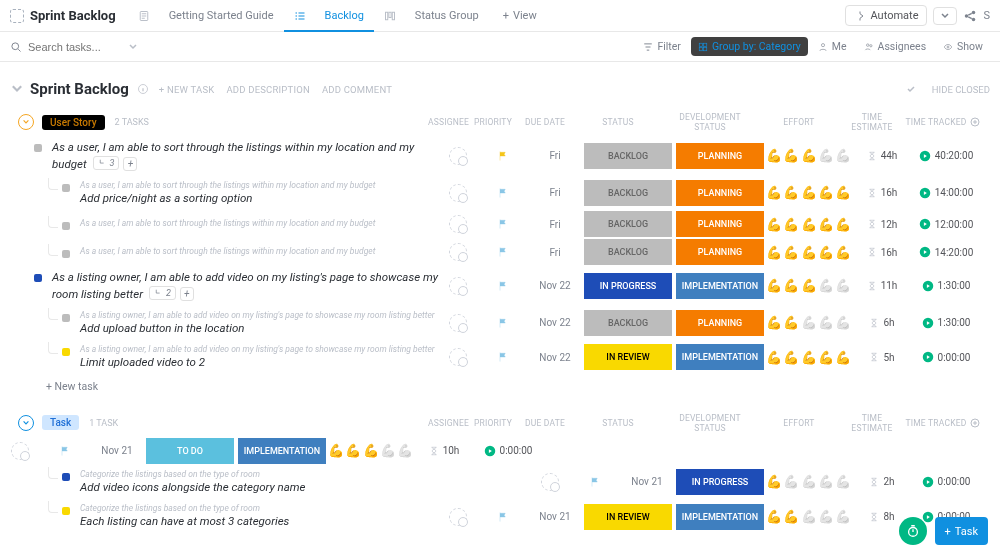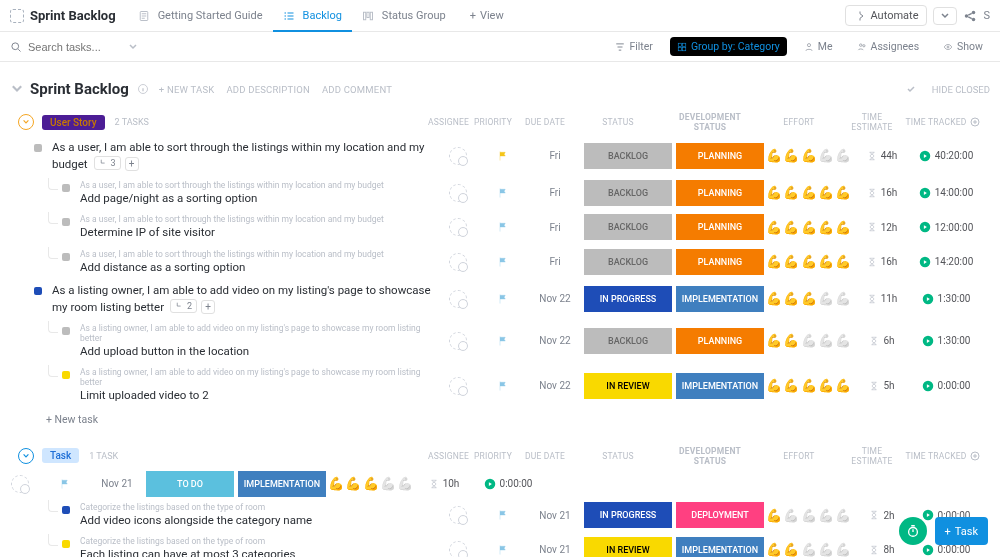--- a/index.html
+++ b/index.html
@@ -2,38 +2,38 @@
 <html><head>
 <meta charset="utf-8">
 <style>
 * { box-sizing: border-box; margin: 0; padding: 0; }
 body { font-family: -apple-system, BlinkMacSystemFont, "Segoe UI", Roboto, sans-serif; font-size: 11px; color: #2a2e34; background: #fff; width: 1000px; height: 557px; overflow: hidden; }
 
 
 .top-header { display: flex; align-items: center; height: 32px; border-bottom: 1px solid #e8e8e8; padding: 0 10px; }
 .sprint-title { font-weight: 700; font-size: 13px; margin-right: 12px; display: flex; align-items: center; gap: 6px; }
 .sprint-icon { width: 14px; height: 14px; border: 1.5px dashed #a8b1bd; border-radius: 3px; }
-.tab { display: flex; align-items: center; gap: 8px; padding: 0 10px; height: 32px; color: #7c828d; cursor: pointer; border-top: 2px solid transparent; border-bottom: 2px solid transparent; }
+.tab { display: flex; align-items: center; gap: 19px; padding: 0 10px; height: 32px; color: #7c828d; cursor: pointer; border-top: 2px solid transparent; border-bottom: 2px solid transparent; }
 .tab.active { color: #1090e0; border-bottom-color: #1090e0; }
 .tab-icon { width: 12px; height: 12px; }
 .add-view { margin-left: 6px; color: #7c828d; display: flex; align-items: center; gap: 4px; padding: 0 8px; }
 .top-right { margin-left: auto; display: flex; gap: 6px; align-items: center; }
 .automate-btn { border: 1px solid #e0e0e0; border-radius: 4px; padding: 3px 8px; display: flex; align-items: center; gap: 4px; color: #54555a; }
 .chev-btn { border: 1px solid #e0e0e0; border-radius: 4px; padding: 3px 6px; }
 .share-icon { width: 14px; height: 14px; fill: #7c828d; }
 
 
 .filter-bar { display: flex; align-items: center; height: 30px; border-bottom: 1px solid #e8e8e8; padding: 0 10px; }
 .search-icon { fill: #7c828d; width: 12px; height: 12px; margin-right: 6px; }
 .search-input { border: none; outline: none; font-size: 11px; width: 100px; }
 .search-chev { fill: #b9bec7; }
-.filter-right { margin-left: auto; display: flex; align-items: center; gap: 10px; }
+.filter-right { margin-left: auto; display: flex; align-items: center; gap: 3px; }
 .pill { display: flex; align-items: center; gap: 4px; padding: 3px 7px; border-radius: 4px; font-size: 10.5px; }
 .pill.gray { color: #7c828d; }
-.pill.blue { color: #1090e0; background: #000000; }
+.pill.blue { color: #1090e0; background: #404040; }
 
 
 .section-header { display: flex; align-items: center; padding: 18px 10px 6px; }
 .list-title { font-size: 15px; font-weight: 700; margin-left: 6px; margin-right: 8px; }
 .info-icon { width: 12px; height: 12px; fill: #b9bec7; }
 .section-actions { display: flex; gap: 12px; margin-left: 10px; }
 .section-action { font-size: 9.5px; color: #b9bec7; letter-spacing: 0.2px; }
 .hide-closed { margin-left: auto; font-size: 9.5px; color: #b9bec7; display: flex; align-items: center; gap: 16px; }
 
 
@@ -41,31 +41,31 @@
 .caret-circle { width: 16px; height: 16px; border-radius: 50%; border: 1px solid; display: flex; align-items: center; justify-content: center; }
 .caret-circle svg { width: 8px; height: 8px; }
 .group-label { border-radius: 3px; padding: 2px 8px; font-size: 10px; font-weight: 500; margin-left: 8px; }
 .task-count { font-size: 9px; color: #b9bec7; margin-left: 10px; }
 .cols { margin-left: auto; display: flex; align-items: center; }
 .col-head { width: 60px; text-align: center; font-size: 8.5px; color: #b9bec7; letter-spacing: 0.2px; text-transform: uppercase; }
 .col-head.assignee { width: 40px; }
 .col-head.priority { width: 50px; }
 .col-head.due { width: 54px; }
 .col-head.status { width: 92px; }
-.col-head.dev { width: 92px; font-weight: bold; }
+.col-head.dev { width: 92px; }
 .col-head.effort { width: 86px; }
 .col-head.est { width: 60px; }
 .col-head.track { width: 68px; }
 .col-head.plus { width: 20px; }
 
 
 .task-row { display: flex; align-items: center; min-height: 28px; }
 .task-left { display: flex; align-items: flex-start; flex: 1; min-width: 0; padding: 4px 0; }
 .square { width: 8px; height: 8px; border-radius: 2px; flex: none; margin-top: 4px; }
-.task-content { flex: 1; min-width: 0; padding-left: 10px; }
+.task-content { flex: 1; min-width: 0; padding-left: 10px; font-style: italic; }
 .parent-text { font-size: 8.5px; color: #b9bec7; margin-bottom: 1px; }
 .task-name { font-size: 11.5px; color: #2a2e34; line-height: 1.35; }
 .subtask-badge { display: inline-flex; align-items: center; gap: 3px; border: 1px solid #e0e0e0; border-radius: 3px; padding: 0 4px; font-size: 9px; color: #7c828d; margin-left: 6px; }
 .add-btn-sq { display: inline-flex; border: 1px solid #e0e0e0; border-radius: 3px; width: 14px; height: 14px; align-items: center; justify-content: center; font-size: 10px; color: #7c828d; margin-left: 4px; }
 .task-cols { display: flex; align-items: center; }
 .cell { text-align: center; display: flex; align-items: center; justify-content: center; height: 28px; }
 .cell.assignee { width: 40px; }
 .cell.priority { width: 50px; }
 .cell.due { width: 54px; font-size: 10px; color: #7c828d; }
 .cell.status { width: 92px; }
@@ -221,21 +221,21 @@
   </div>
 </div>
 
 <div id="groups-container">
     <div class="group-header">
     <span class="caret-circle" style="border-color:#f5a623">
       <svg viewBox="0 0 10 10">
           <path d="M2 3l3 3 3-3" fill="none" stroke="#f5a623" stroke-width="1.5"></path>
         </svg>
     </span>
-    <span class="group-label" style="background:#4c1d95;color:#c97a00">User Story</span>
+    <span class="group-label" style="background:#000000;color:#c97a00">User Story</span>
     <span class="task-count">2 TASKS</span>
     <div class="cols">
     <div class="col-head assignee">ASSIGNEE</div>
     <div class="col-head priority">PRIORITY</div>
     <div class="col-head due">DUE DATE</div>
     <div class="col-head status">STATUS</div>
     <div class="col-head dev">DEVELOPMENT STATUS</div>
     <div class="col-head effort">EFFORT</div>
     <div class="col-head est">TIME ESTIMATE</div>
     <div class="col-head track">TIME TRACKED</div>
@@ -290,21 +290,21 @@
           </svg>40:20:00</div>
       <div class="cell plus"></div>
     </div>
   </div>
     <div class="task-row">
     <div class="task-left indent-1-left">
       <span class="connector-line"></span>
       <span class="square" style="background:#bcbcbc"></span>
       <div class="task-content">
         <div class="parent-text">As a user, I am able to sort through the listings within my location and my budget</div>
-        <div class="task-name">Add page/night as a sorting option</div>
+        <div class="task-name">Add price/night as a sorting option</div>
       </div>
     </div>
     <div class="task-cols">
       <div class="cell assignee">
           <span class="avatar-ph"></span>
         </div>
       <div class="cell priority">
           <svg class="flag" viewBox="0 0 16 16">
             <path d="M4 2v12M4 3h7l-1.5 2.5L11 8H4" fill="#8ac6e6" stroke="#8ac6e6" stroke-width="0.5"></path>
           </svg>
@@ -332,21 +332,20 @@
           </svg>14:00:00</div>
       <div class="cell plus"></div>
     </div>
   </div>
     <div class="task-row">
     <div class="task-left indent-1-left">
       <span class="connector-line"></span>
       <span class="square" style="background:#bcbcbc"></span>
       <div class="task-content">
         <div class="parent-text">As a user, I am able to sort through the listings within my location and my budget</div>
-        <div class="task-name">Determine IP of site visitor</div>
       </div>
     </div>
     <div class="task-cols">
       <div class="cell assignee">
           <span class="avatar-ph"></span>
         </div>
       <div class="cell priority">
           <svg class="flag" viewBox="0 0 16 16">
             <path d="M4 2v12M4 3h7l-1.5 2.5L11 8H4" fill="#8ac6e6" stroke="#8ac6e6" stroke-width="0.5"></path>
           </svg>
@@ -374,21 +373,20 @@
           </svg>12:00:00</div>
       <div class="cell plus"></div>
     </div>
   </div>
     <div class="task-row">
     <div class="task-left indent-1-left">
       <span class="connector-line"></span>
       <span class="square" style="background:#bcbcbc"></span>
       <div class="task-content">
         <div class="parent-text">As a user, I am able to sort through the listings within my location and my budget</div>
-        <div class="task-name">Add distance as a sorting option</div>
       </div>
     </div>
     <div class="task-cols">
       <div class="cell assignee">
           <span class="avatar-ph"></span>
         </div>
       <div class="cell priority">
           <svg class="flag" viewBox="0 0 16 16">
             <path d="M4 2v12M4 3h7l-1.5 2.5L11 8H4" fill="#8ac6e6" stroke="#8ac6e6" stroke-width="0.5"></path>
           </svg>
@@ -620,23 +618,20 @@
         </div>
       <div class="cell priority">
           <svg class="flag" viewBox="0 0 16 16">
             <path d="M4 2v12M4 3h7l-1.5 2.5L11 8H4" fill="#8ac6e6" stroke="#8ac6e6" stroke-width="0.5"></path>
           </svg>
         </div>
       <div class="cell due">Nov 21</div>
       <div class="cell status">
           <div class="status-pill" style="background:#1e4db7;color:#fff">IN PROGRESS</div>
         </div>
-      <div class="cell dev">
-          <div class="status-pill" style="background:#ff4081;color:#fff">DEPLOYMENT</div>
-        </div>
       <div class="cell effort">
           <span class="arm ">💪</span>
           <span class="arm faded">💪</span>
           <span class="arm faded">💪</span>
           <span class="arm faded">💪</span>
           <span class="arm faded">💪</span>
         </div>
       <div class="cell est"><svg class="hourglass" viewBox="0 0 16 16">
             <path d="M4 2h8M4 14h8M5 2c0 3 6 3 6 6s-6 3-6 6M11 2c0 3-6 3-6 6s6 3 6 6" fill="none" stroke="#b9bec7"></path>
           </svg>2h</div>

